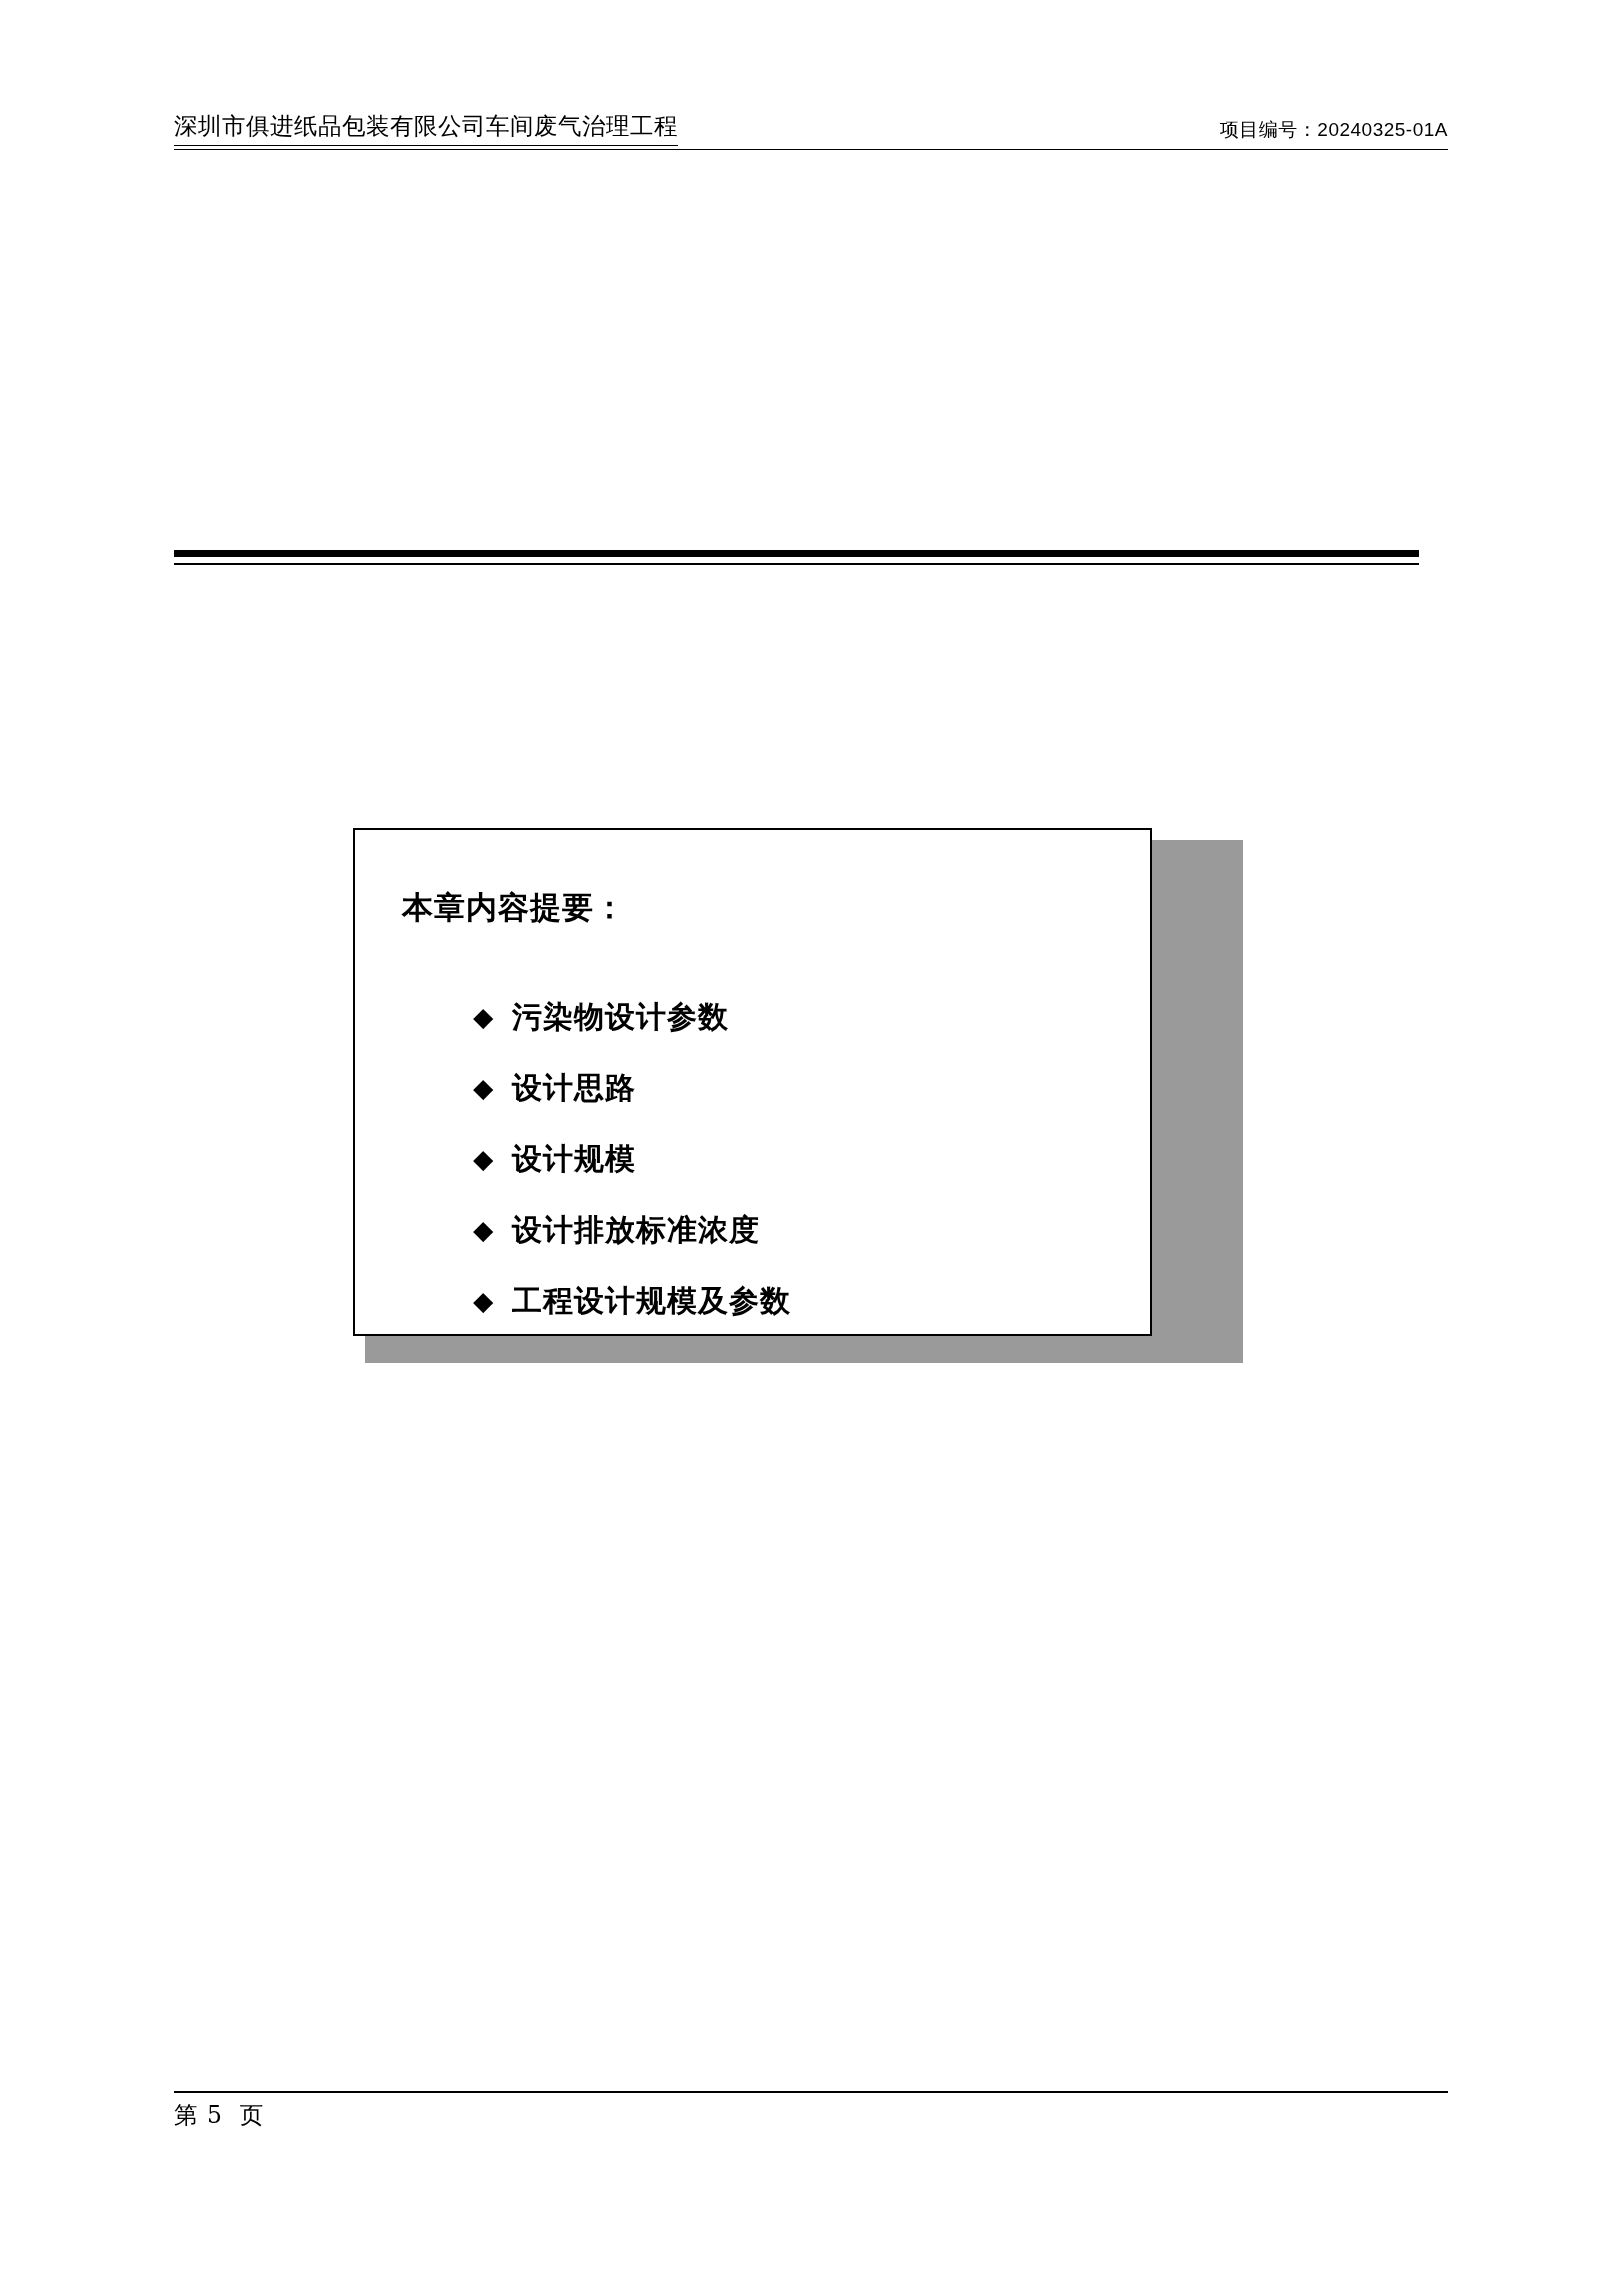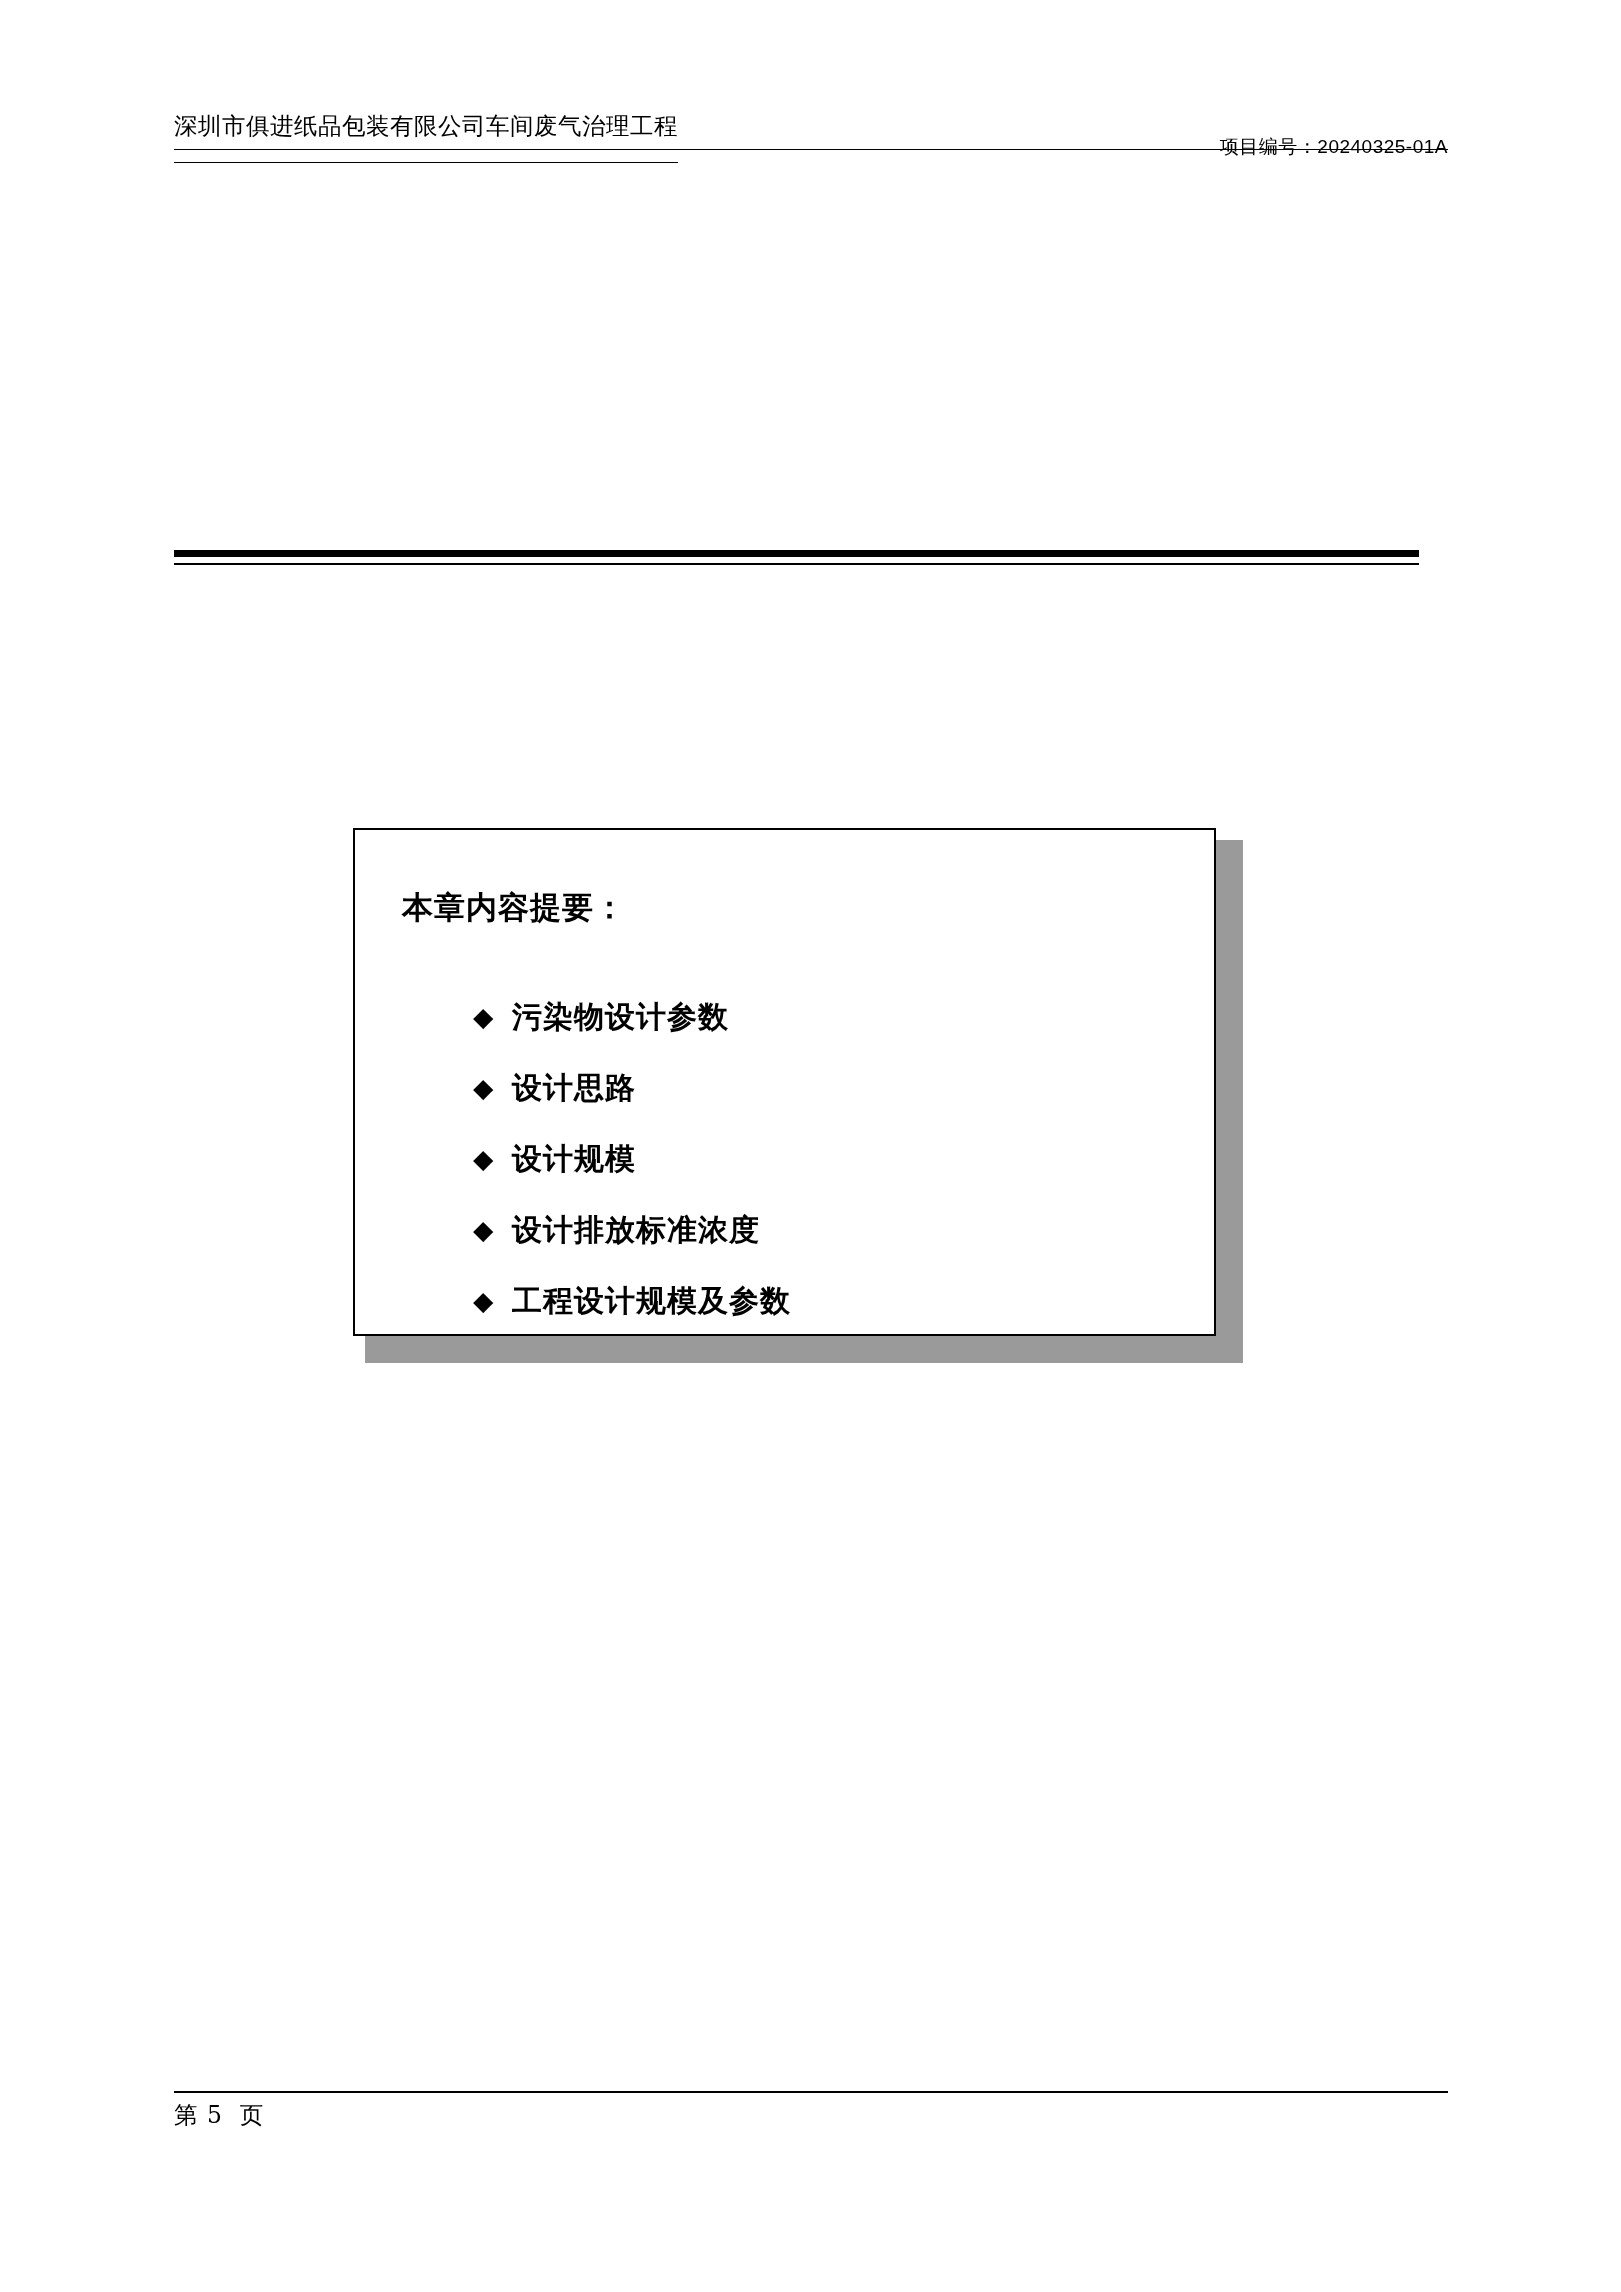--- a/index.html
+++ b/index.html
@@ -33,21 +33,21 @@
     width: 1274px;
     display: flex;
     justify-content: space-between;
     align-items: flex-end;
   }
   .header-left {
     font-family: Liberation Mono, monospace;
     font-size: 23.5px;
     letter-spacing: 0.5px;
     border-bottom: 1.5px solid #000;
-    padding-bottom: 20px;
+    padding-bottom: 3px;
     white-space: nowrap;
   }
   .header-right {
     font-family: Liberation Sans, sans-serif;
     font-size: 19px;
     letter-spacing: 0.5px;
     padding-bottom: 2.9px;
     white-space: nowrap;
   }
   .header-rule {
@@ -95,21 +95,21 @@
     top: 840px;
     left: 365px;
     width: 878px;
     height: 523px;
     background: #9a9a9a;
   }
   .summary-box {
     position: absolute;
     top: 828px;
     left: 353px;
-    width: 863px;
+    width: 799px;
     height: 508px;
     background: #ffffff;
     border: 2px solid #000000;
     box-sizing: border-box;
   }
   .box-heading {
     position: absolute;
     top: 57px;
     left: 47px;
     font-family: "DejaVu Sans", sans-serif;

